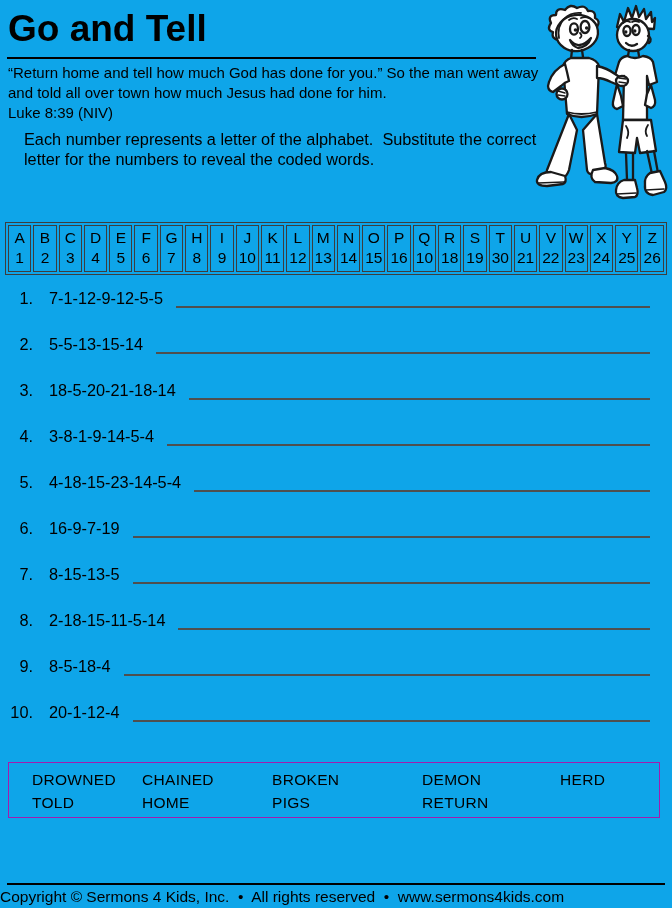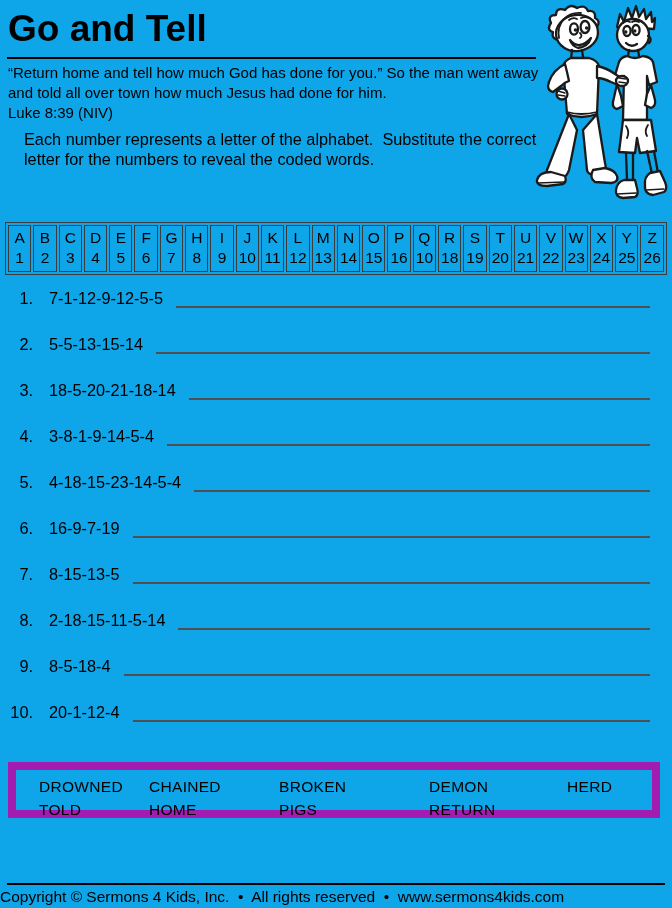--- a/index.html
+++ b/index.html
@@ -33,21 +33,21 @@
 
   .puzzles { position:absolute; left:0; top:289px; width:672px; }
   .puzzle-row { display:flex; align-items:flex-start; height:46px; font-size:16.3px; }
   .puzzle-num { flex:none; width:33px; text-align:right; }
   .puzzle-code { flex:none; margin-left:16px; white-space:nowrap; }
   .answer-line { flex:1; height:17px; margin-left:13px; margin-right:22px;
                  border-bottom:2px solid #4f4f4f; }
 
   .word-bank {
     position:absolute; left:8px; top:762px; width:652px; height:56px;
-    box-sizing:border-box; border:8px solid #a21caf;
+    box-sizing:border-box; border:1px solid #a21caf;
     display:grid; grid-template-columns:110px 130px 150px 138px auto;
     align-content:start; padding:5px 0 0 23px;
     font-size:15.5px; line-height:23px; letter-spacing:0.3px;
   }
 
   .footer-rule { position:absolute; left:7px; top:883px; width:658px; height:2px; background:#000; }
   .footer-text { position:absolute; left:0; top:888px; width:672px; text-align:left; font-size:15.5px; }
 
   svg .ln { fill:none; }
 </style>
@@ -191,21 +191,21 @@
       <td>
             <span>R</span>
             <span>18</span>
           </td>
       <td>
             <span>S</span>
             <span>19</span>
           </td>
       <td>
             <span>T</span>
-            <span>20</span>
+            <span>30</span>
           </td>
       <td>
             <span>U</span>
             <span>21</span>
           </td>
       <td>
             <span>V</span>
             <span>22</span>
           </td>
       <td>

